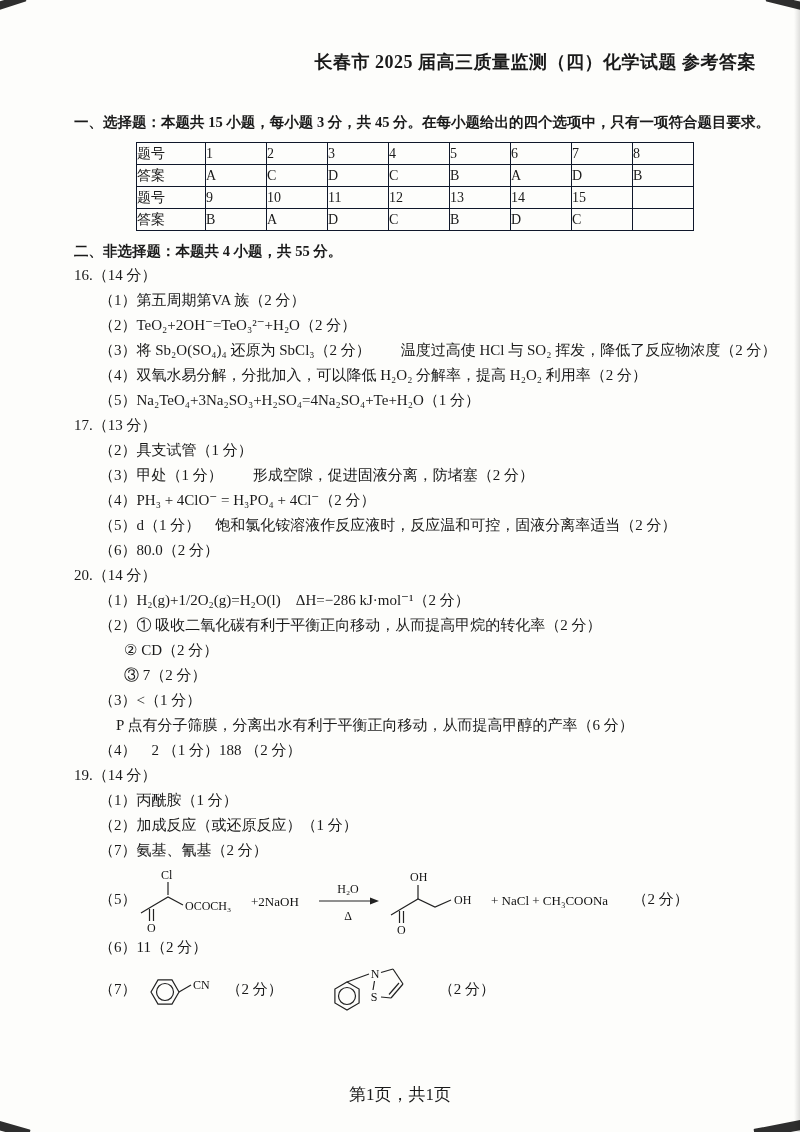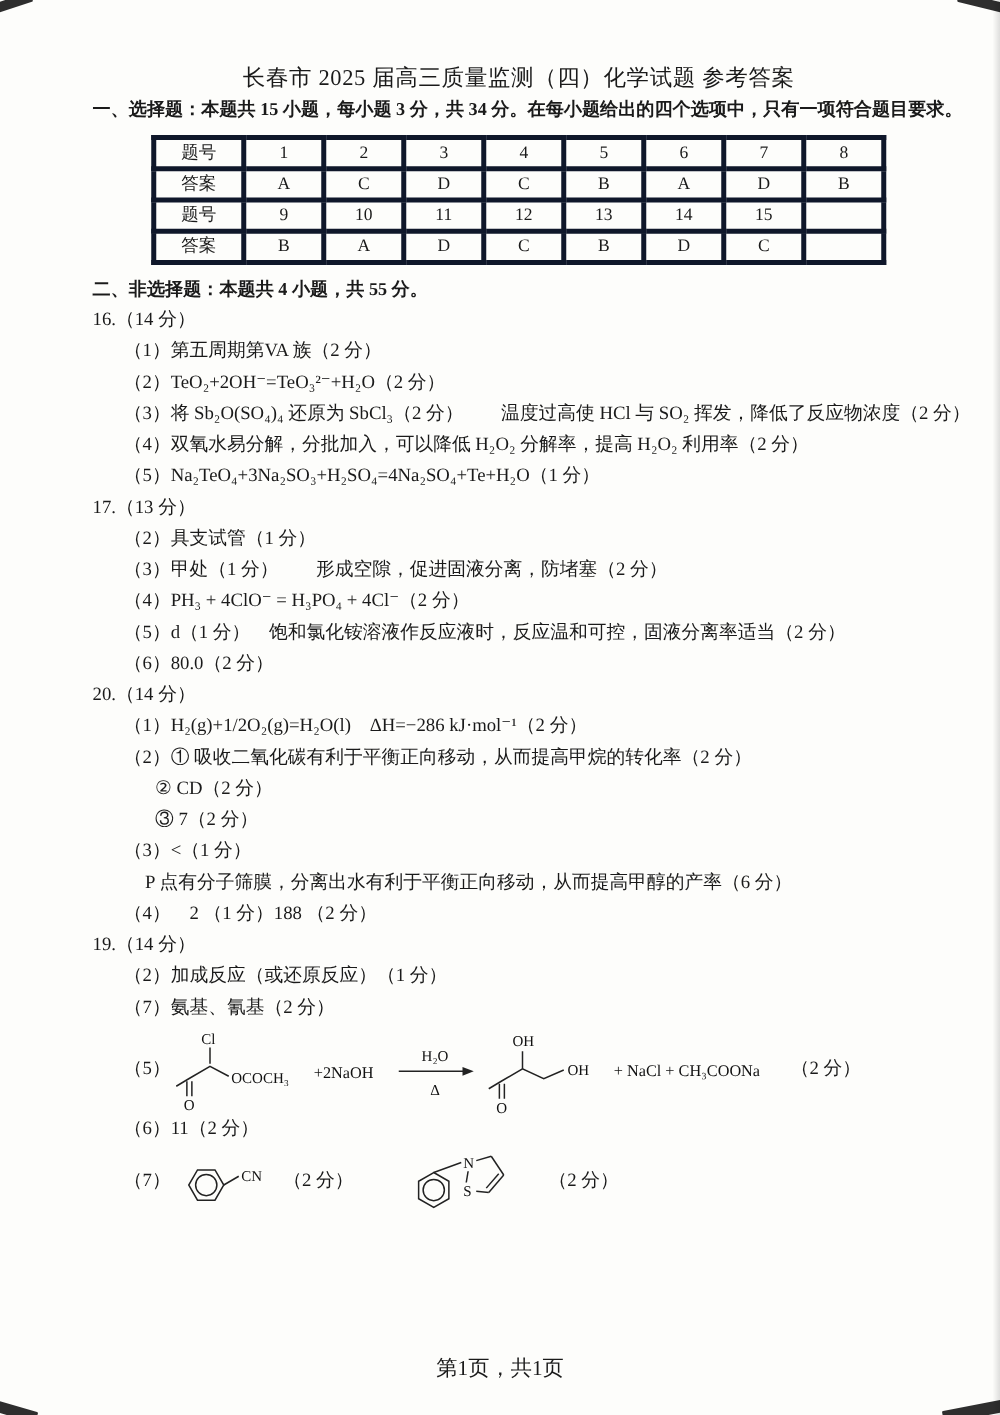--- a/index.html
+++ b/index.html
@@ -3,27 +3,27 @@
 <meta charset="utf-8">
 <style>
   html,body{margin:0;padding:0}
   body{
     width:800px;height:1132px;position:relative;overflow:hidden;
     background:#fdfdfb;color:#1a1a1a;
     font-family:"Liberation Serif","DejaVu Serif",serif;
   }
   .content{padding:50px 44px 0 74px}
   .title{
-    text-align:center;font-size:18px;font-weight:400;letter-spacing:.5px;
-    line-height:24px;margin-bottom:2px;white-space:nowrap;
+    text-align:right;font-size:18px;font-weight:700;letter-spacing:.5px;
+    line-height:24px;margin-bottom:36px;white-space:nowrap;
   }
   .sec-heading{font-size:14.5px;font-weight:700;line-height:24px;white-space:nowrap}
   .answer-table{border-collapse:collapse;margin:8px auto 8px}
   .answer-table td{
-    border:4px solid #0f172a;width:60px;height:21px;text-align:center;
+    border:1px solid #0f172a;width:60px;height:21px;text-align:left;
     font-size:14px;line-height:1;padding:0;
   }
   .answer-table td:first-child{width:68px}
   .line{font-size:15px;line-height:25px;min-height:25px;white-space:nowrap}
   .qlabel{padding-left:0}
   .i1{padding-left:25px}
   .i1b{padding-left:42px}
   .i2{padding-left:50px}
   .struct-line{display:flex;align-items:center}
   .struct-line .lbl{flex:none;margin-right:2px}
@@ -49,21 +49,21 @@
 <div class="artifact a-tl"></div>
 <div class="artifact a-tr"></div>
 <div class="artifact a-bl"></div>
 <div class="artifact a-br"></div>
 <div class="edge-shadow"></div>
 
 <div class="content">
 
   <div class="title">长春市 2025 届高三质量监测（四）化学试题 参考答案</div>
 
-  <div class="sec-heading">一、选择题：本题共 15 小题，每小题 3 分，共 34 分。在每小题给出的四个选项中，只有一项符合题目要求。</div>
+  <div class="sec-heading">一、选择题：本题共 15 小题，每小题 3 分，共 45 分。在每小题给出的四个选项中，只有一项符合题目要求。</div>
 
   <table class="answer-table">
     <tbody>
         <tr>
       <td>题号</td>
       <td>1</td>
       <td>2</td>
       <td>3</td>
       <td>4</td>
       <td>5</td>
@@ -126,20 +126,21 @@
   <div class="line qlabel">20.（14 分）</div>
   <div class="line i1">（1）H₂(g)+1/2O₂(g)=H₂O(l)　ΔH=−286 kJ·mol⁻¹（2 分）</div>
   <div class="line i1">（2）① 吸收二氧化碳有利于平衡正向移动，从而提高甲烷的转化率（2 分）</div>
   <div class="line i2">② CD（2 分）</div>
   <div class="line i2">③ 7（2 分）</div>
   <div class="line i1">（3）&lt;（1 分）</div>
   <div class="line i1b">P 点有分子筛膜，分离出水有利于平衡正向移动，从而提高甲醇的产率（6 分）</div>
   <div class="line i1">（4）　2 （1 分）188 （2 分）</div>
 
   <div class="line qlabel">19.（14 分）</div>
+  <div class="line i1">（1）丙酰胺（1 分）</div>
   <div class="line i1">（2）加成反应（或还原反应）（1 分）</div>
   <div class="line i1">（7）氨基、氰基（2 分）</div>
 
   <div class="line i1 struct-line h72">
     <span class="lbl">（5）</span>
     <svg width="490" height="72" viewBox="0 0 490 72">
 
       <text x="22" y="16">Cl</text>
       <line x1="29" y1="19" x2="29" y2="32"></line>
       <polyline points="2,50 12,44 29,34 44,42"></polyline>

